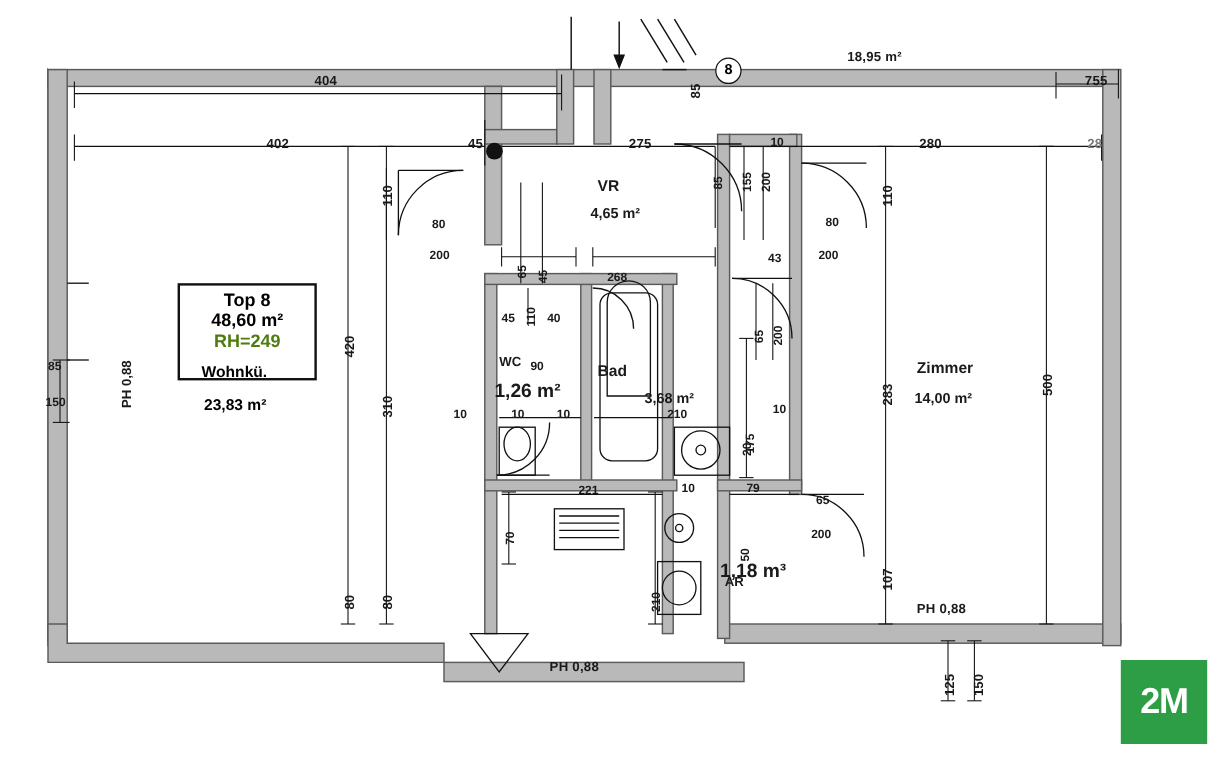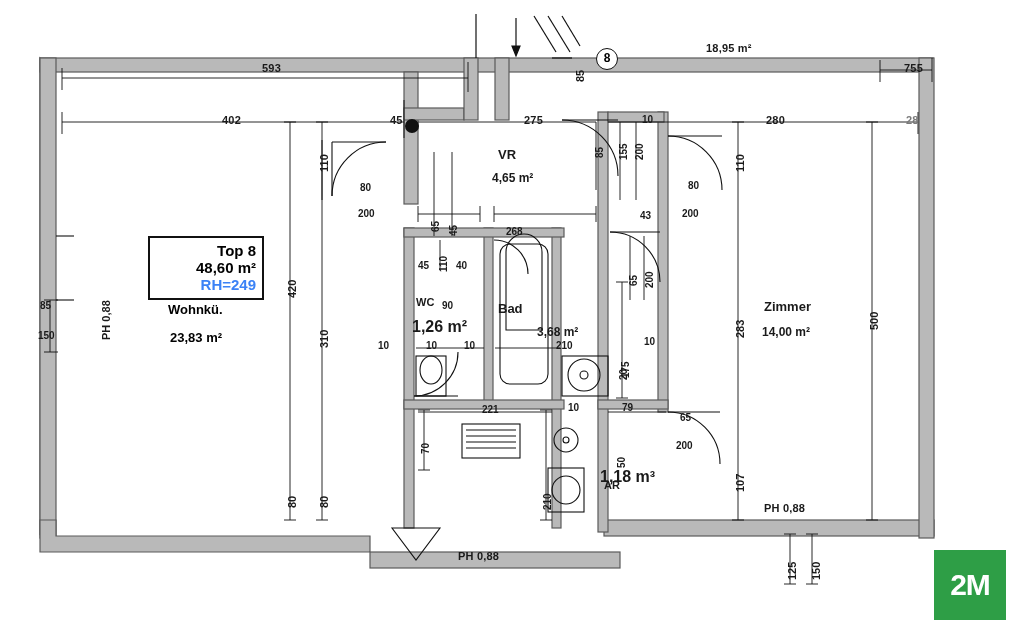--- a/index.html
+++ b/index.html
@@ -67,26 +67,26 @@
     transform: rotate(-90deg);
   }
   
   #top-box {
     position: absolute;
     left: 148px;
     top: 236px;
     width: 100px;
     border: 2px solid #111;
     background: #ffffff;
-    padding: 4px 6px 5px 6px;
-    text-align: right;
+    padding: 4px 6px 22px 6px;
+    text-align: center;
   }
   #top-box .t1 { font-size: 15px; font-weight: 700; color:#000; }
   #top-box .t2 { font-size: 15px; font-weight: 600; color:#000; }
-  #top-box .t3 { font-size: 15px; font-weight: 600; color:#3b82f6; }
+  #top-box .t3 { font-size: 15px; font-weight: 600; color:#4d7c0f; }
   #wohn-name {
     position: absolute;
     left: 168px;
     top: 302px;
     font-size: 13px;
     font-weight: 700;
   }
   #wohn-area {
     position: absolute;
     left: 170px;
@@ -326,21 +326,21 @@
 
   <div class="lbl room-name-sm" style="left:604px; top:448px;margin-top:31px;">AR</div>
   <div class="lbl room-area-sm" style="left:600px; top:468px;">1,18 m³</div>
 
   <div class="lbl dim" style="left:706px; top:42px;">18,95 m²</div>
 
   <div class="lbl dim" style="left:458px; top:550px;">PH 0,88</div>
   <div class="lbl dim" style="left:764px; top:502px;">PH 0,88</div>
   <div class="lbl dim-v" style="left:100px; top:340px;">PH 0,88</div>
 
-  <div class="lbl dim" style="left:262px; top:62px;">593</div>
+  <div class="lbl dim" style="left:262px; top:62px;">404</div>
   <div class="lbl dim-v" style="left:574px; top:82px;">85</div>
   <div class="lbl dim" style="left:904px; top:62px;">755</div>
 
   <div class="lbl dim" style="left:222px; top:114px;">402</div>
   <div class="lbl dim" style="left:390px; top:114px;">45</div>
   <div class="lbl dim" style="left:524px; top:114px;">275</div>
   <div class="lbl dim" style="left:766px; top:114px;">280</div>
   <div class="lbl dim" style="left:906px; top:114px; color:#7a7a7a;">28</div>
 
   <div class="lbl small-dim" style="left:40px; top:300px;">85</div>

